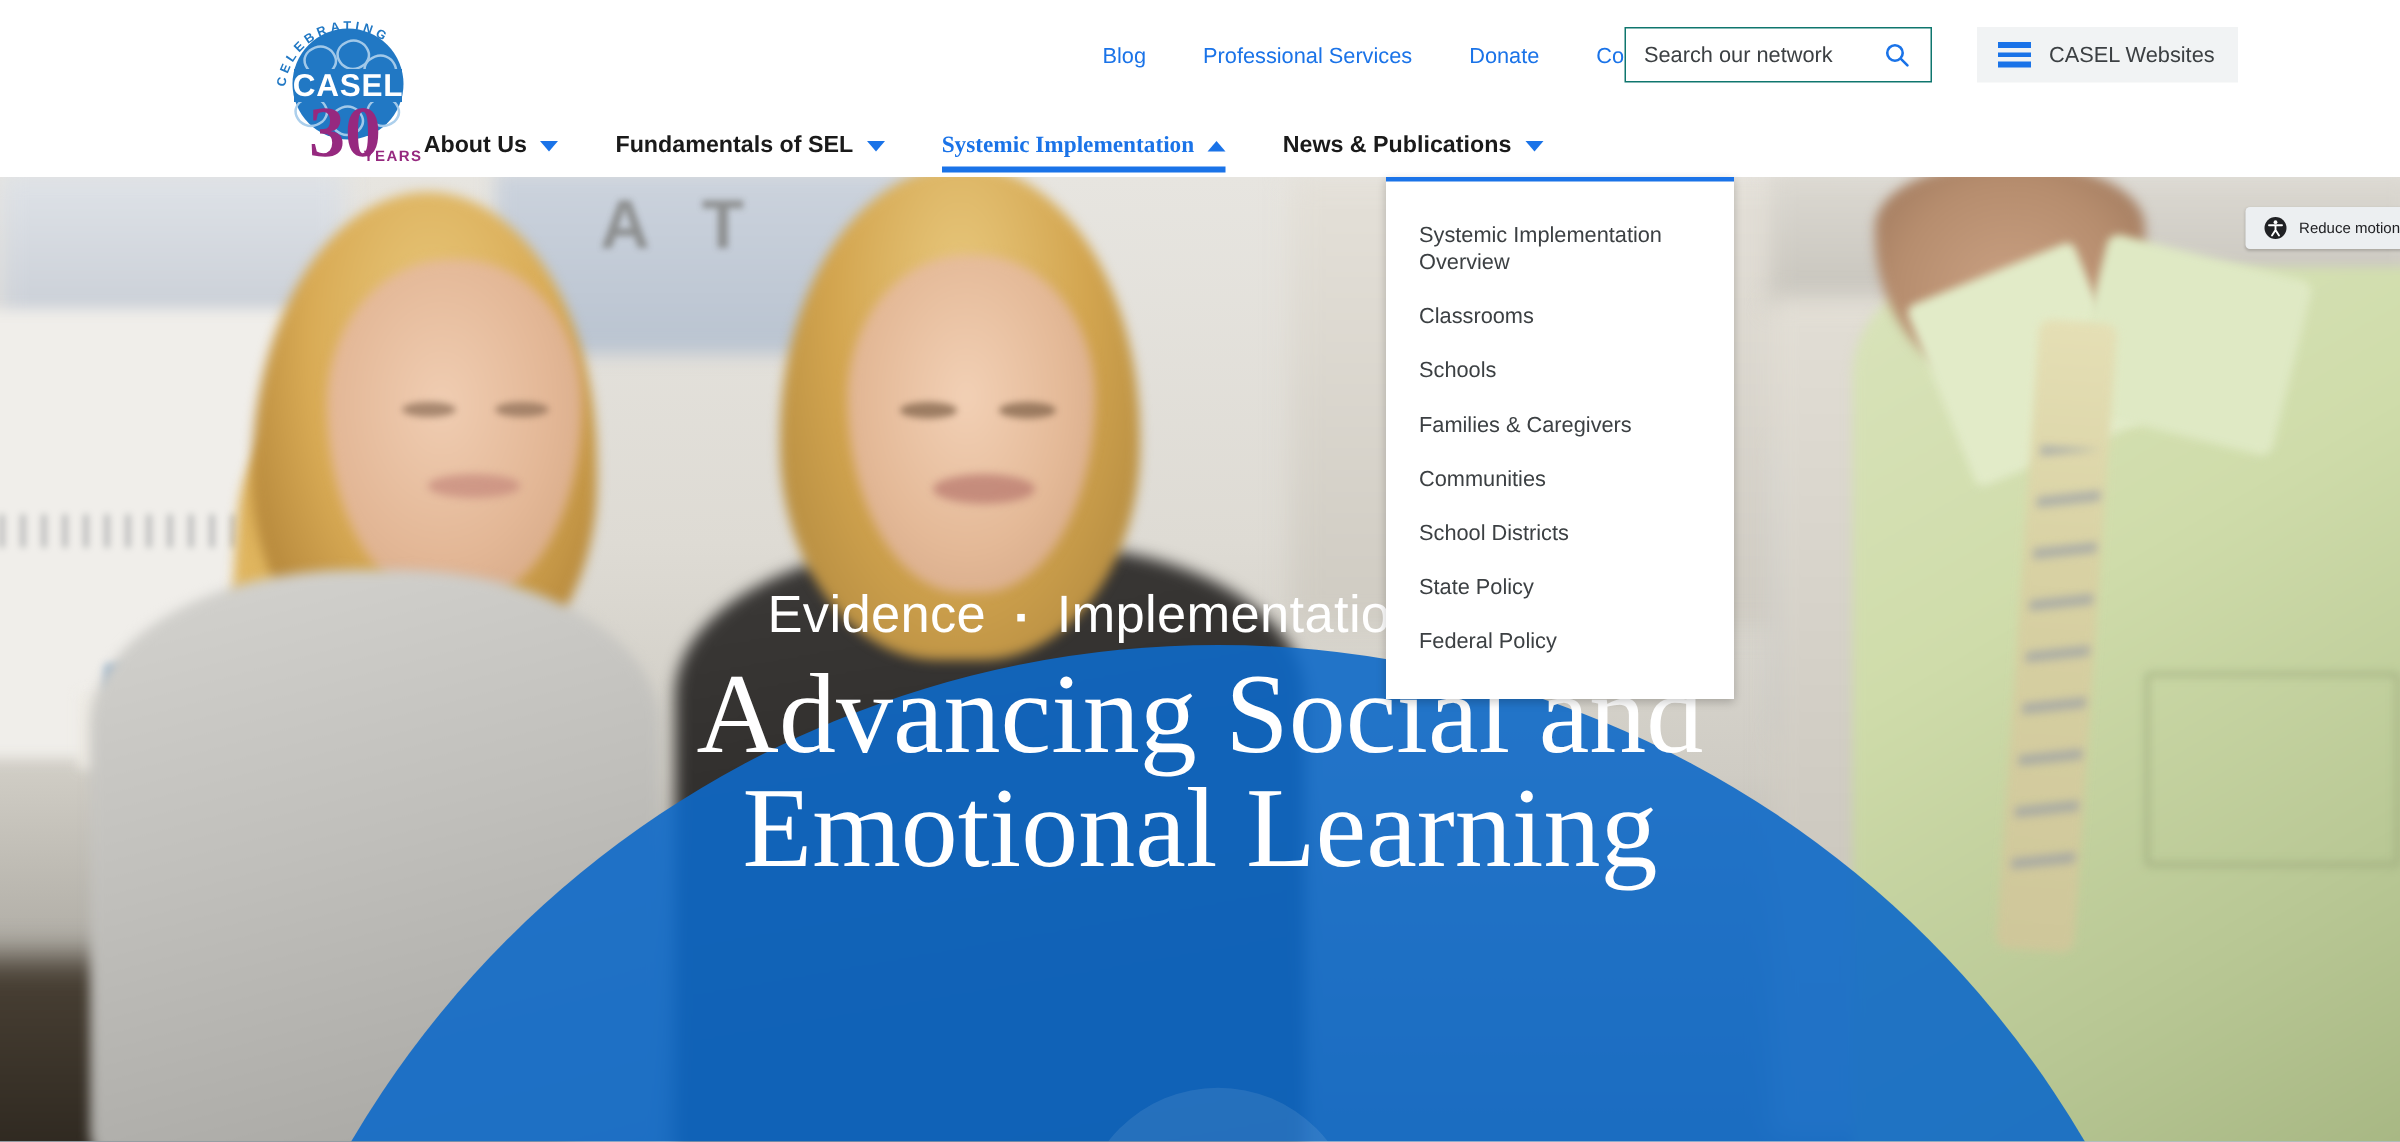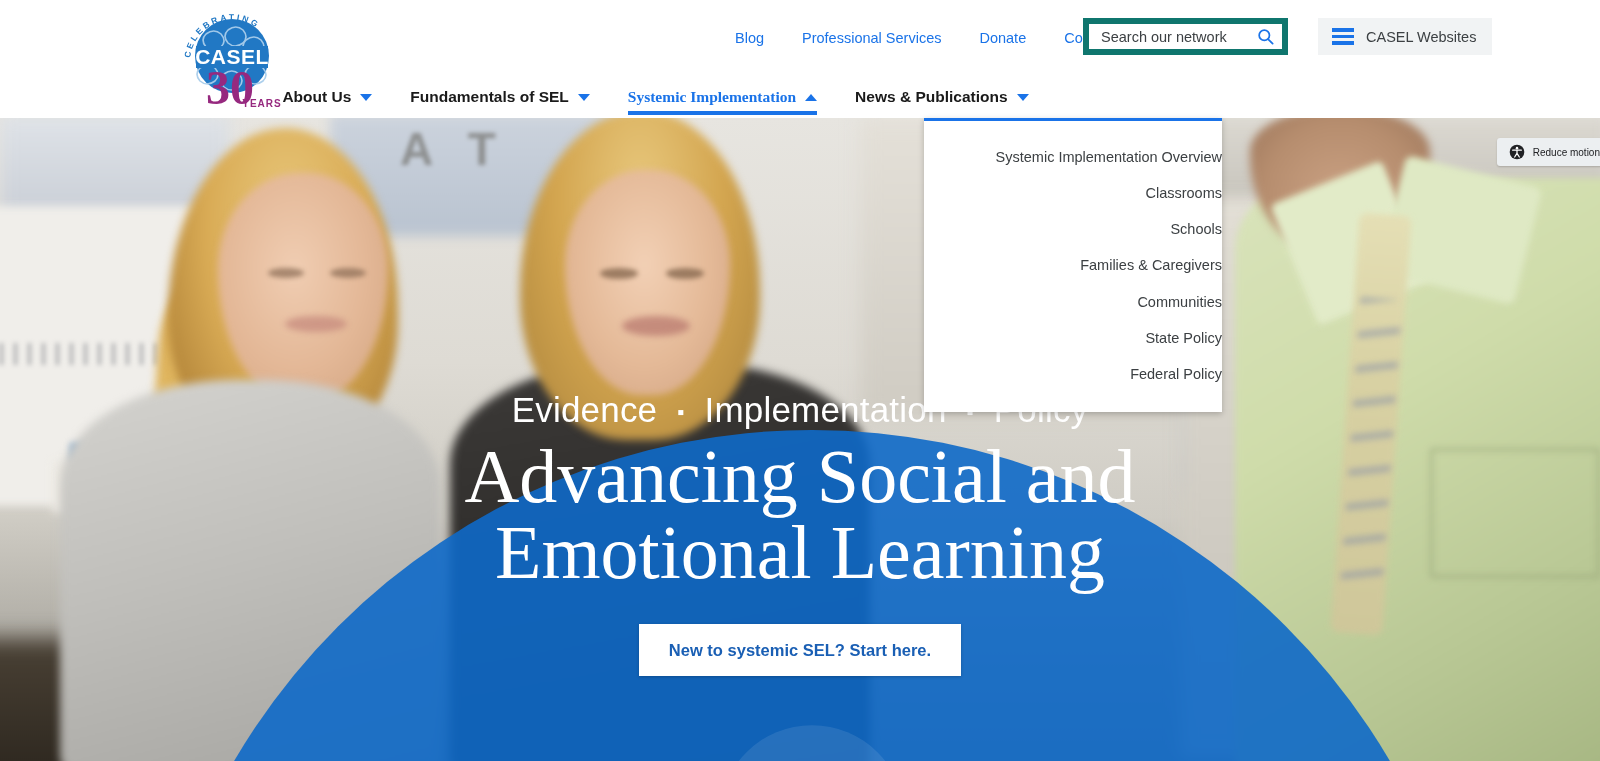--- a/index.html
+++ b/index.html
@@ -28,21 +28,21 @@
   }
   .util-link {
     color: #1a73e8; font-size: 14.5px; text-decoration: none;
     padding: 0 19px; white-space: nowrap; line-height: 36px;
   }
   .util-link:first-child { padding-left: 0; }
 
   .search-box {
     position: absolute; top: 18px; left: 1083px;
     width: 205px; height: 37px;
-    border: 6px solid #0f766e; background: #fff;
+    border: 1px solid #0f766e; background: #fff;
     display: flex; align-items: center;
   }
   .search-input {
     border: 0; outline: 0; background: transparent;
     font-family: "Liberation Sans", sans-serif;
     font-size: 14.5px; color: #3c4043;
     padding-left: 12px; width: 160px; height: 100%;
   }
   .search-input::placeholder { color: #3c4043; }
   .search-btn {
@@ -82,24 +82,24 @@
     border-left: 6px solid transparent; border-right: 6px solid transparent;
     border-top: 7px solid #1a73e8;
   }
   .caret.up {
     border-top: 0; border-bottom: 7px solid #1a73e8;
   }
 
   
   .dropdown {
     position: absolute; top: 118px; left: 924px;
-    width: 298px; background: #ffffff;
+    width: 232px; background: #ffffff;
     border-top: 3px solid #1a73e8;
     box-shadow: 0 2px 6px rgba(0,0,0,0.22);
-    padding: 18px 0 20px 0; z-index: 60; text-align: right;
+    padding: 18px 0 20px 0; z-index: 60;
   }
   .dd-item {
     display: block; padding: 9px 0 9px 22px;
     font-size: 14.5px; color: #3c4043; text-decoration: none;
     cursor: pointer; line-height: 1.25;
   }
 
   
   .hero {
     position: absolute; top: 118px; left: 0; width: 1600px; height: 643px;
@@ -453,38 +453,36 @@
         <span>Implementation</span>
         <span class="sep">▪</span>
         <span>Policy</span>
       </div>
 
       <h1 class="headline hero-inner">
         <div>Advancing Social and</div>
         <div>Emotional Learning</div>
       </h1>
 
-      <div class="cta-wrap hero-inner">
-        <button class="cta-btn">New to systemic SEL? Start here.</button>
-      </div>
     </div>
 
     <div class="reduce-motion">
       <svg width="16" height="16" viewBox="0 0 24 24">
         <circle cx="12" cy="12" r="11" fill="#202124"></circle>
         <circle cx="12" cy="6.2" r="1.9" fill="#ffffff"></circle>
         <path d="M5.5 9.2 L18.5 9.2 M12 9.2 L12 14 M12 14 L8.5 19.5 M12 14 L15.5 19.5" stroke="#ffffff" stroke-width="1.9" stroke-linecap="round" fill="none"></path>
       </svg>
       <span class="rm-label">Reduce motion</span>
     </div>
   </div>
 
   <div class="dropdown">
     <a class="dd-item" href="#">Systemic Implementation Overview</a>
     <a class="dd-item" href="#">Classrooms</a>
     <a class="dd-item" href="#">Schools</a>
     <a class="dd-item" href="#">Families &amp; Caregivers</a>
     <a class="dd-item" href="#">Communities</a>
+    <a class="dd-item" href="#">School Districts</a>
     <a class="dd-item" href="#">State Policy</a>
     <a class="dd-item" href="#">Federal Policy</a>
   </div>
 
 </div>
 
 </body></html>

